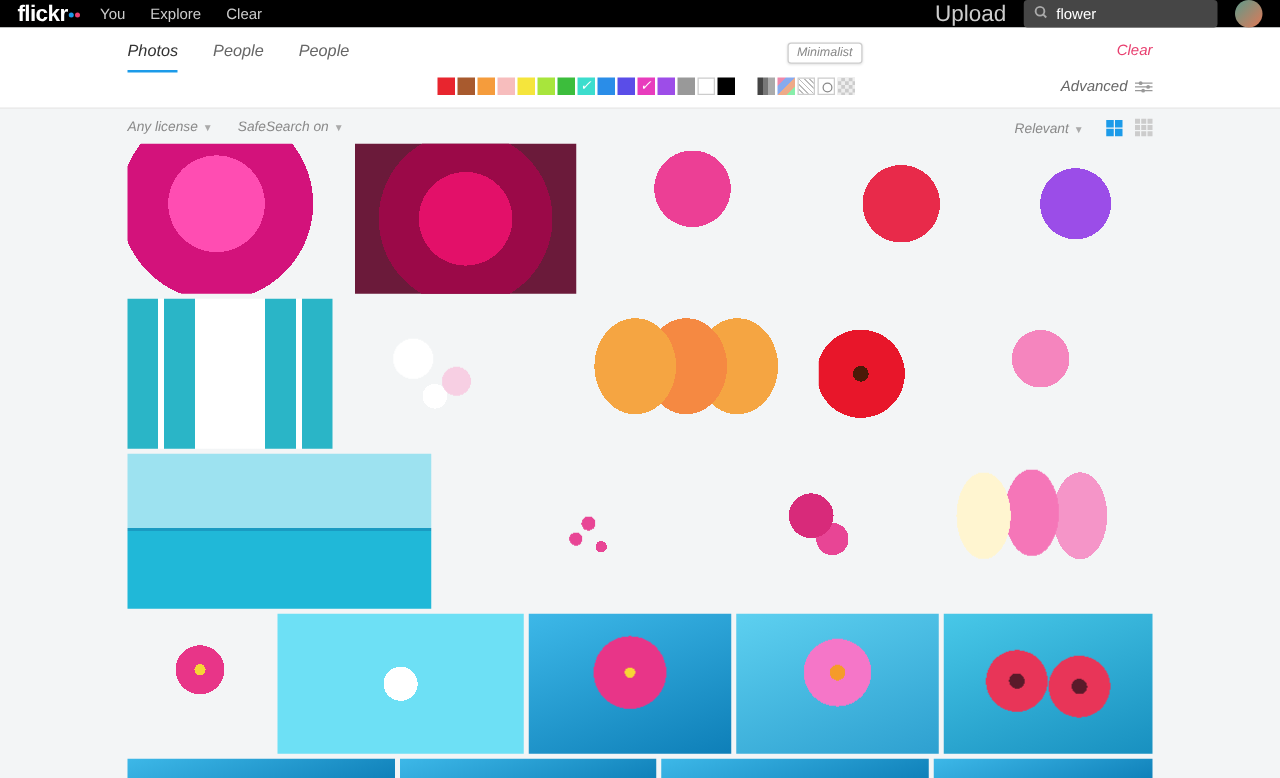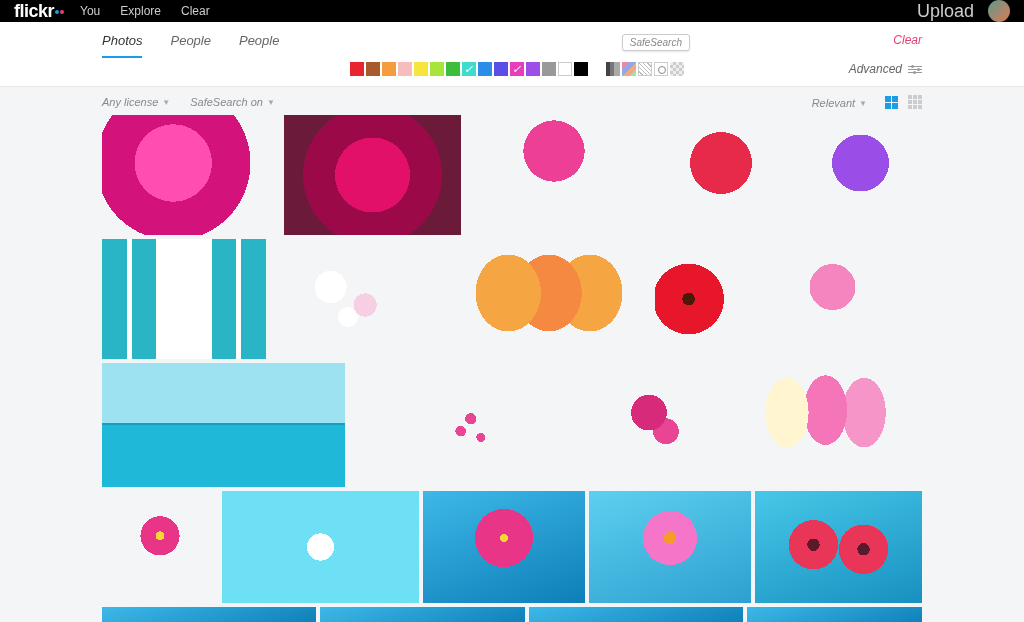--- a/index.html
+++ b/index.html
@@ -92,30 +92,39 @@
 
 <div class="topnav">
   <div class="logo">
     <span>flickr</span><span class="logo-dots"><span style="background:#1C9BE9"></span><span style="background:#E83F6F"></span></span>
   </div>
   <span class="nav-link">You</span>
   <span class="nav-link">Explore</span>
   <span class="nav-link">Clear</span>
   <div class="spacer"></div>
   <span class="upload-link">Upload</span>
+  <div class="searchbox">
+    <span class="search-icon">
+      <svg width="12" height="12" viewBox="0 0 24 24" fill="none" stroke="#aaa" stroke-width="3">
+          <circle cx="10" cy="10" r="7"></circle>
+          <line x1="20" y1="20" x2="15" y2="15"></line>
+        </svg>
+    </span>
+    <input value="flower" style="">
+  </div>
   <div class="avatar"></div>
 </div>
 
 <div class="subnav">
   <div class="wrap">
     <div class="tabs-row">
       <span class="tab active">Photos</span>
       <span class="tab">People</span>
       <span class="tab">People</span>
-      <div class="tooltip">SafeSearch</div>
+      <div class="tooltip">Minimalist</div>
       <span class="clear-link">Clear</span>
     </div>
     <div class="filters-row">
       <div class="color-swatches" id="color-swatches">
           <div class="swatch" style="background: rgb(232, 37, 46);"></div>
           <div class="swatch" style="background: rgb(168, 90, 46);"></div>
           <div class="swatch" style="background: rgb(245, 156, 60);"></div>
           <div class="swatch" style="background: rgb(247, 189, 189);"></div>
           <div class="swatch" style="background: rgb(245, 229, 60);"></div>
           <div class="swatch" style="background: rgb(168, 229, 60);"></div>

